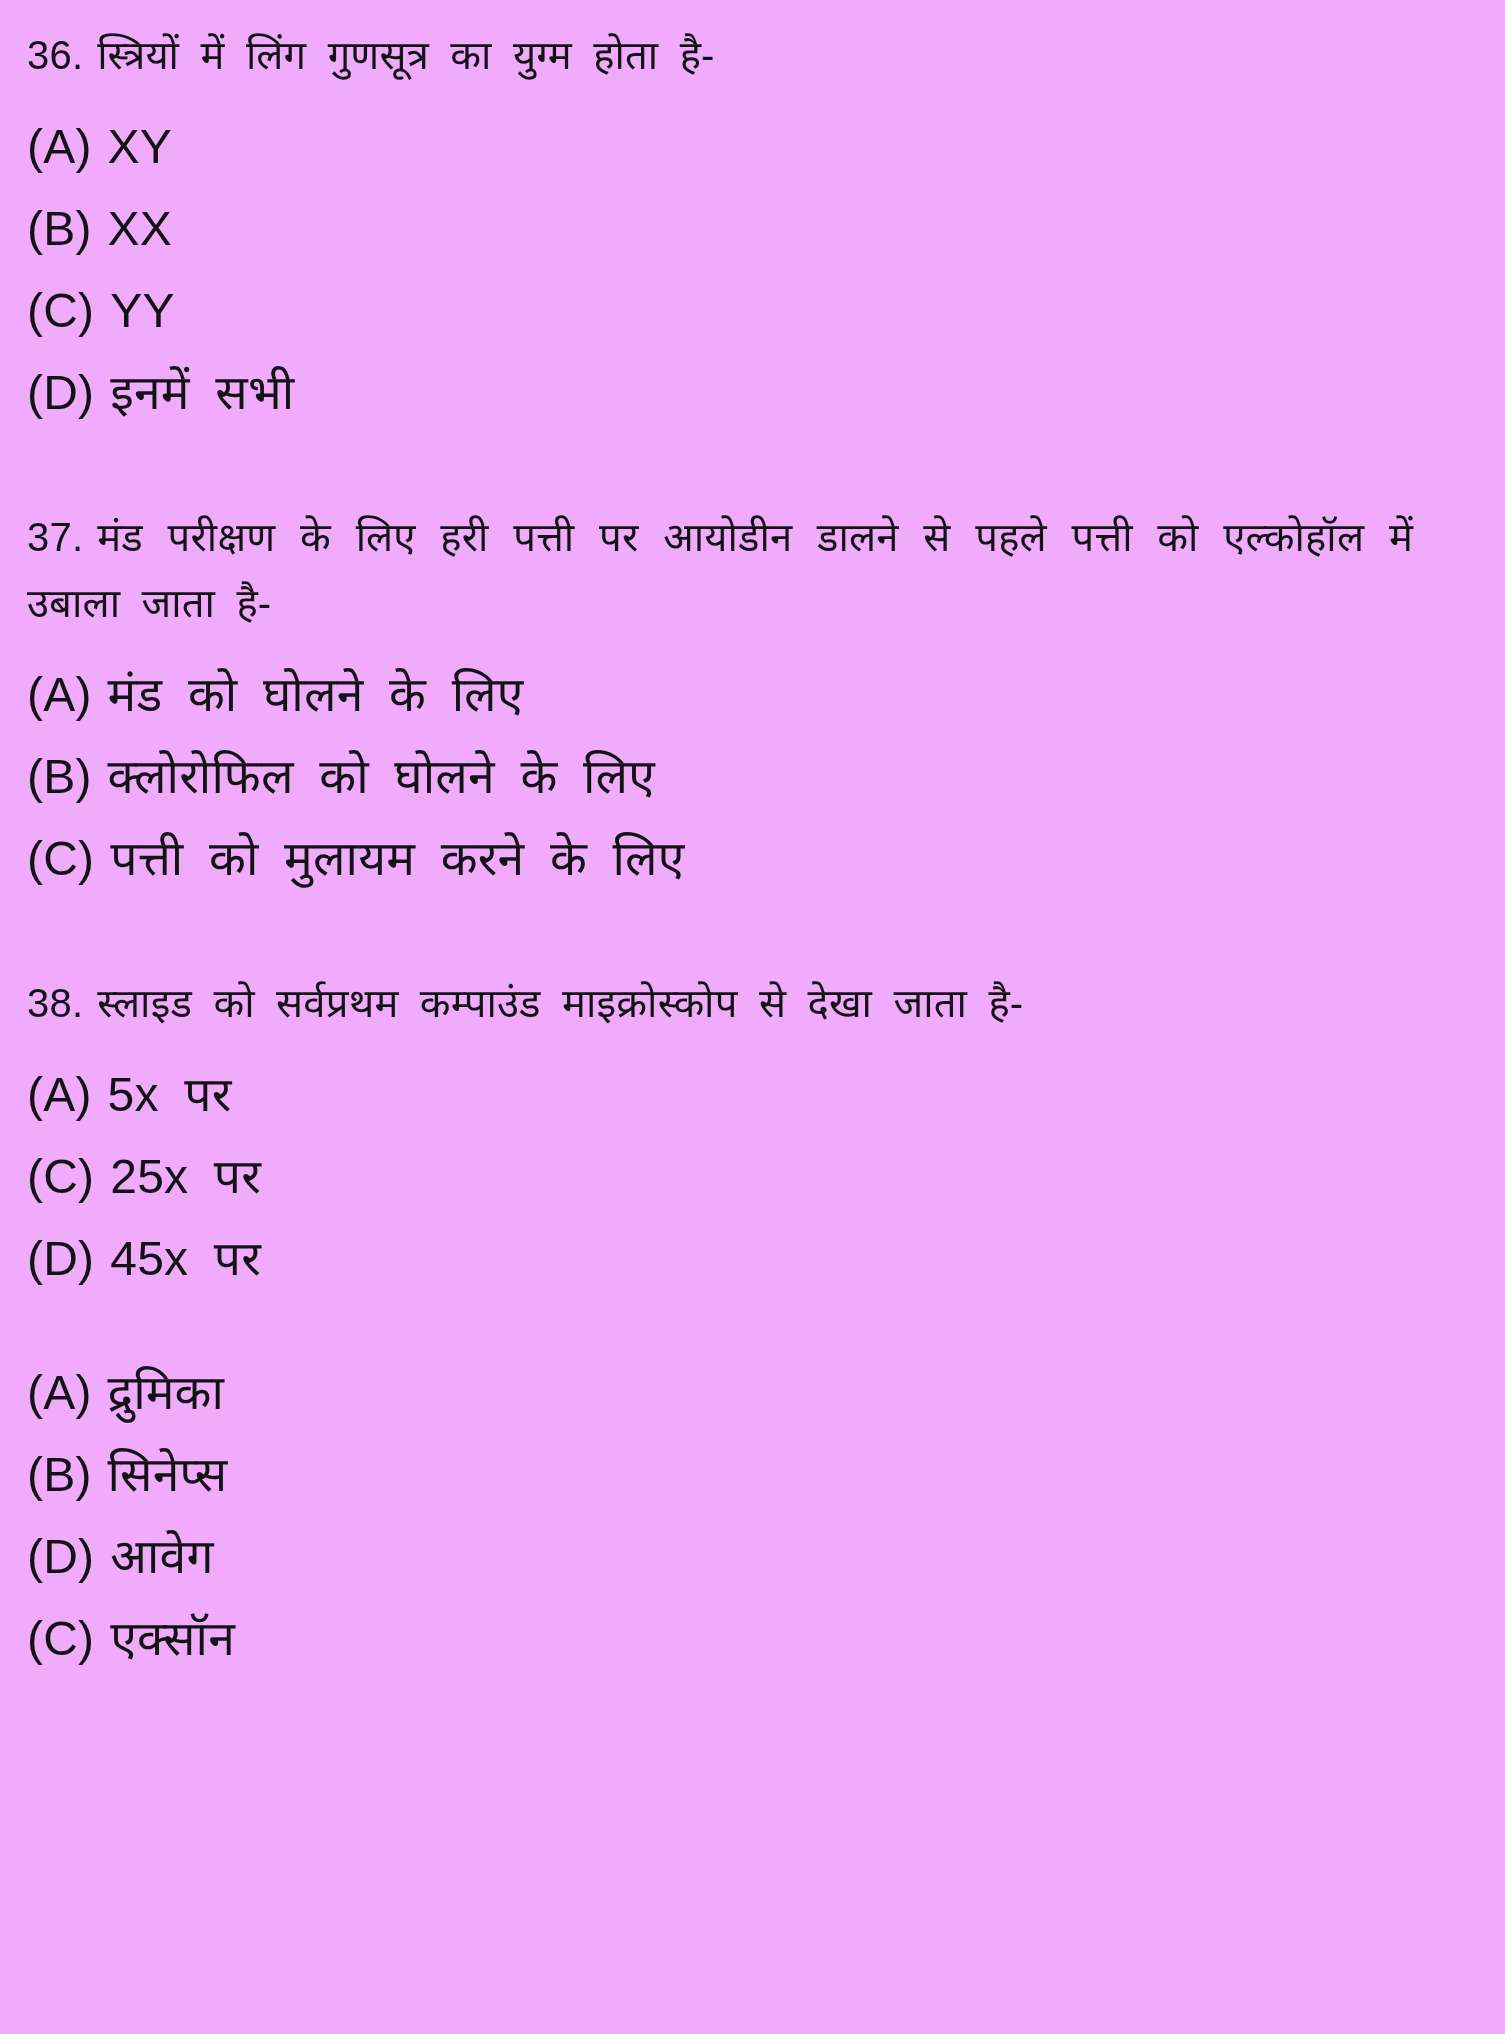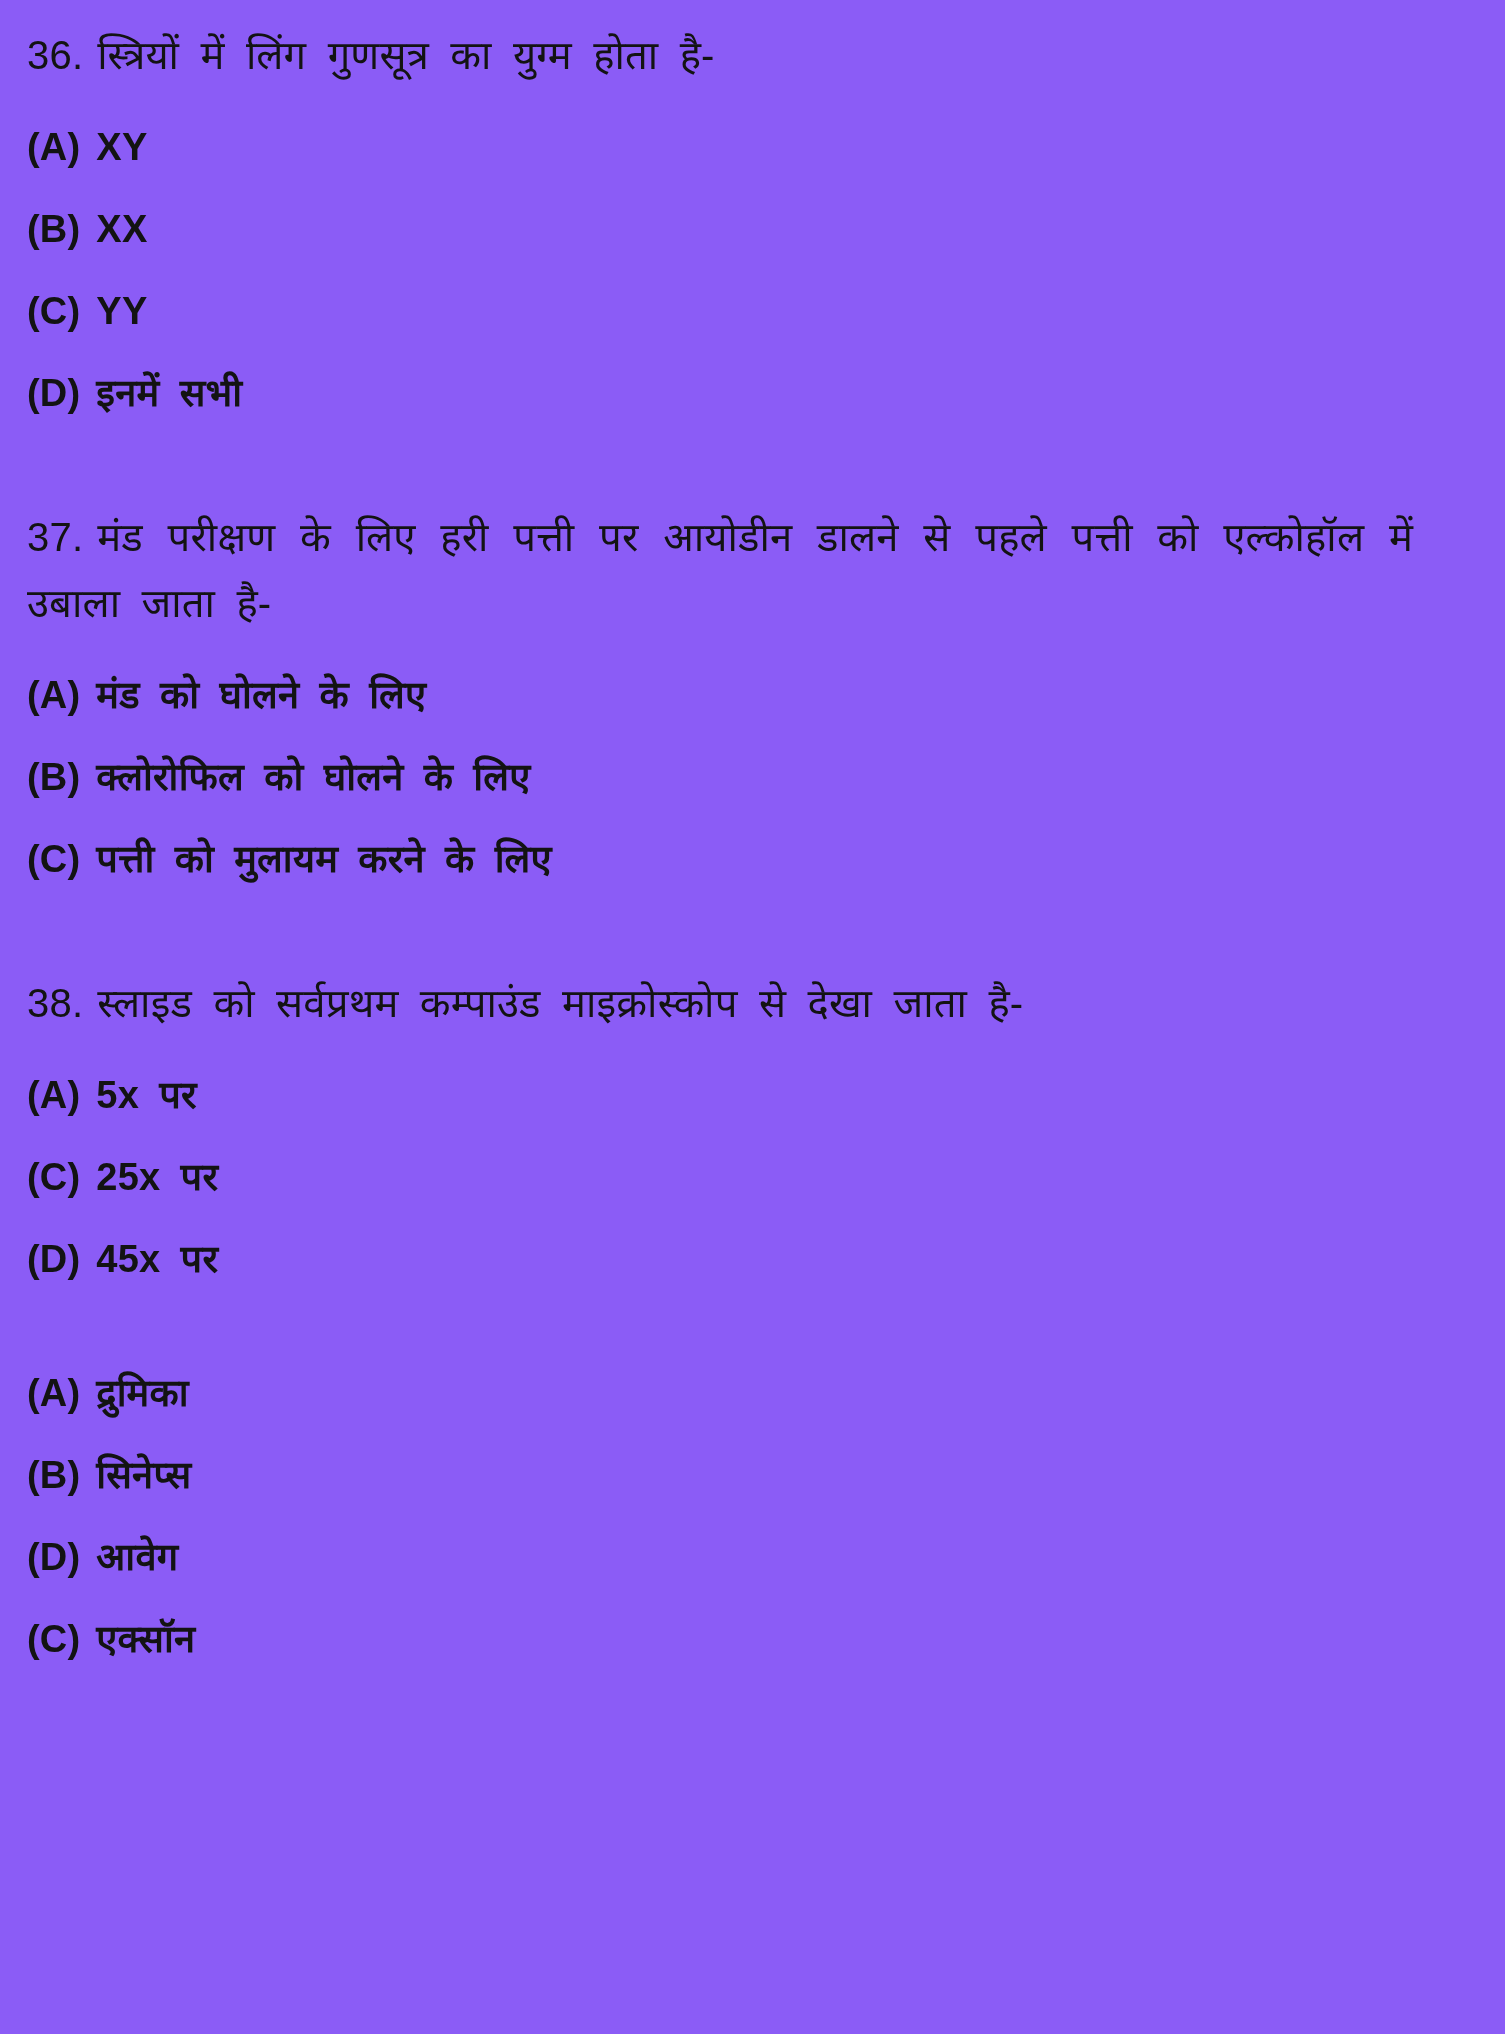--- a/index.html
+++ b/index.html
@@ -13,21 +13,21 @@
     overflow: hidden;
     font-family: "Liberation Sans", "DejaVu Sans", sans-serif;
     color: #131313;
     -webkit-font-smoothing: antialiased;
   }
   .page {
     box-sizing: border-box;
     width: 1505px;
     height: 2034px;
     padding: 22px 92px 0 27px;
-    background: #8b5cf6;
+    background: #f0abfc;
   }
   .question-block {
     margin: 0;
   }
   .question-block + .question-block {
     margin-top: 88px;
   }
   .q-line {
     margin: 0;
     font-size: 40px;
@@ -35,23 +35,23 @@
     font-weight: 400;
     text-align: justify;
     word-spacing: 0.25em;
     letter-spacing: 0.2px;
   }
   .q-num {
     margin-right: 14px;
   }
   .opt-line {
     margin: 36px 0 0 0;
-    font-size: 38px;
+    font-size: 48px;
     line-height: 46px;
-    font-weight: 700;
+    font-weight: 400;
     word-spacing: 0.25em;
     letter-spacing: 0.2px;
     white-space: nowrap;
   }
   .opt-label {
     margin-right: 16px;
   }
 </style>
 </head>
 <body>

